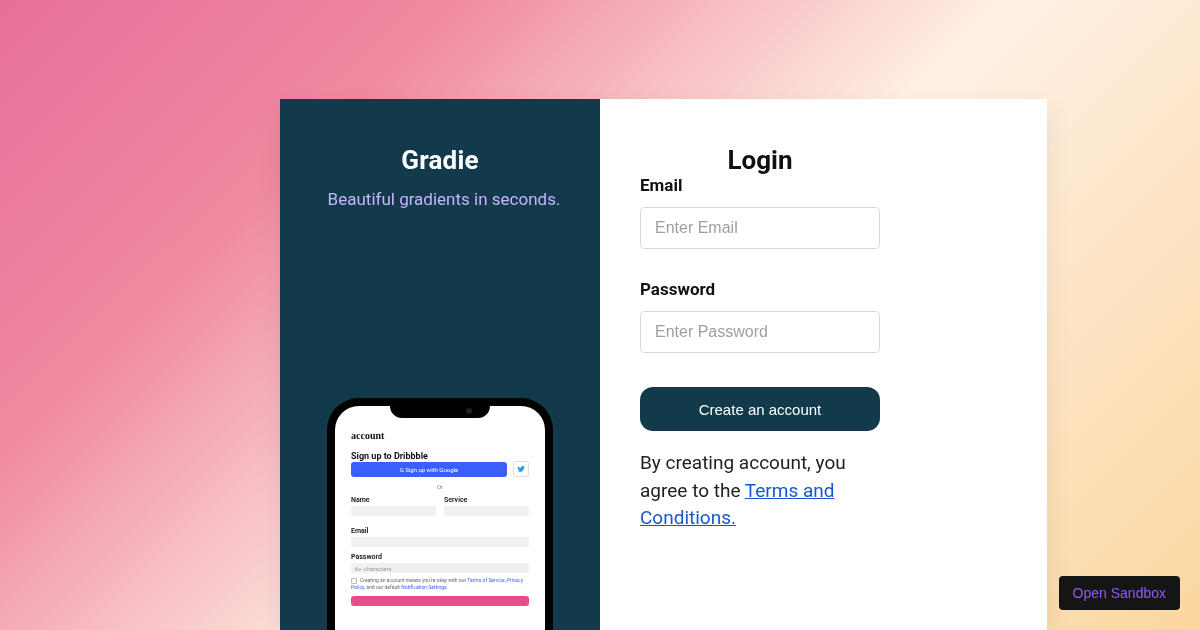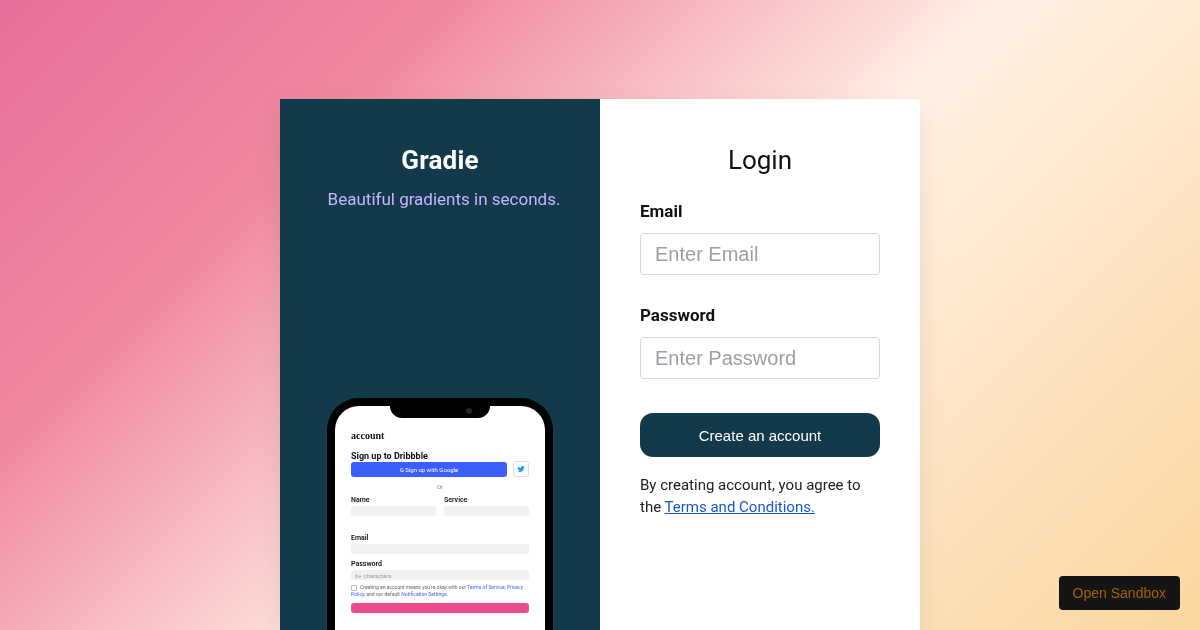--- a/index.html
+++ b/index.html
@@ -8,21 +8,21 @@
     height: 630px;
     font-family: -apple-system, BlinkMacSystemFont, "Segoe UI", Roboto, Arial, sans-serif;
     background: linear-gradient(135deg, #e76f9b 0%, #f08aa0 25%, #fff0e5 55%, #fbd79f 100%);
     overflow: hidden;
     position: relative;
   }
   .card {
     position: absolute;
     top: 99px;
     left: 280px;
-    width: 640px;
+    width: 767px;
     height: 531px;
     display: flex;
     box-shadow: 0 10px 25px rgba(0,0,0,0.08);
     background: #fff;
   }
   .left-panel {
     width: 320px;
     height: 100%;
     background: #133a4a;
     display: flex;
@@ -91,88 +91,87 @@
   }
   .p-gbtn {
     flex: 1; background: #3b5fff; color: #fff; text-align: center;
     padding: 4px; border-radius: 3px; font-size: 6px;
   }
   .p-tw {
     width: 16px; height: 16px; border: 1px solid #ddd; border-radius: 3px;
     display: flex; align-items: center; justify-content: center; font-size: 7px; color: #1da1f2;
   }
   .p-or { text-align: center; color: #888; margin: 6px 0; font-size: 6px; }
-  .p-row { display: flex; gap: 8px; margin-bottom: 18px; }
+  .p-row { display: flex; gap: 8px; margin-bottom: 11px; }
   .p-field { flex: 1; }
   .p-label { font-weight: 600; display: block; margin-bottom: 2px; }
   .p-input { background: #f1f1f1; height: 10px; border-radius: 2px; font-size: 6px; color: #999; padding: 2px 4px; display:flex; align-items:center; }
   .p-terms { font-size: 5px; color: #666; margin-top: 4px; line-height: 1.3; }
   .p-terms a { color: #3b5fff; text-decoration: none; }
   .p-check { display:inline-block; width:6px; height:6px; border:1px solid #bbb; border-radius:1px; margin-right:3px; vertical-align:middle; }
   .p-create { background: #ea4c89; height: 10px; border-radius: 3px; margin-top: 6px; }
 
   .right-panel {
     width: 320px;
     height: 100%;
     background: #fff;
     padding: 46px 40px 0;
   }
   .login-title {
     text-align: center;
-    font-weight: 400;
+    font-weight: 700;
     font-size: 26px;
     color: #111;
-    margin-bottom: 26px;
   }
   .field-label {
     font-weight: 700;
     font-size: 17px;
     color: #111;
     margin-bottom: 12px;
     display: block;
   }
   .text-input {
     width: 100%;
     height: 42px;
     border: 1px solid #d9d9d9;
     border-radius: 4px;
     padding: 0 14px;
-    font-size: 20px;
+    font-size: 16px;
     color: #111;
     margin-bottom: 30px;
     background: #fff;
   }
   .text-input::placeholder { color: #9aa0a6; }
   .cta-button {
     width: 100%;
     height: 44px;
     background: #133a4a;
     color: #fff;
     border: none;
     border-radius: 13px;
     font-size: 15px;
     cursor: pointer;
     margin-top: 4px;
   }
   .disclaimer {
-    font-size: 15px;
+    font-size: 19px;
     color: #222;
     line-height: 1.45;
     margin-top: 18px;
   }
   .disclaimer a {
     color: #1757d1;
     text-decoration: underline;
   }
   .open-sandbox {
     position: absolute;
     right: 20px;
     bottom: 20px;
     background: #151515;
-    color: #a16207;
+    color: #8b5cf6;
     border: none;
     border-radius: 4px;
     padding: 9px 14px;
     font-size: 14px;
     cursor: pointer;
   }
 </style>
 </head>
 <body>
 

